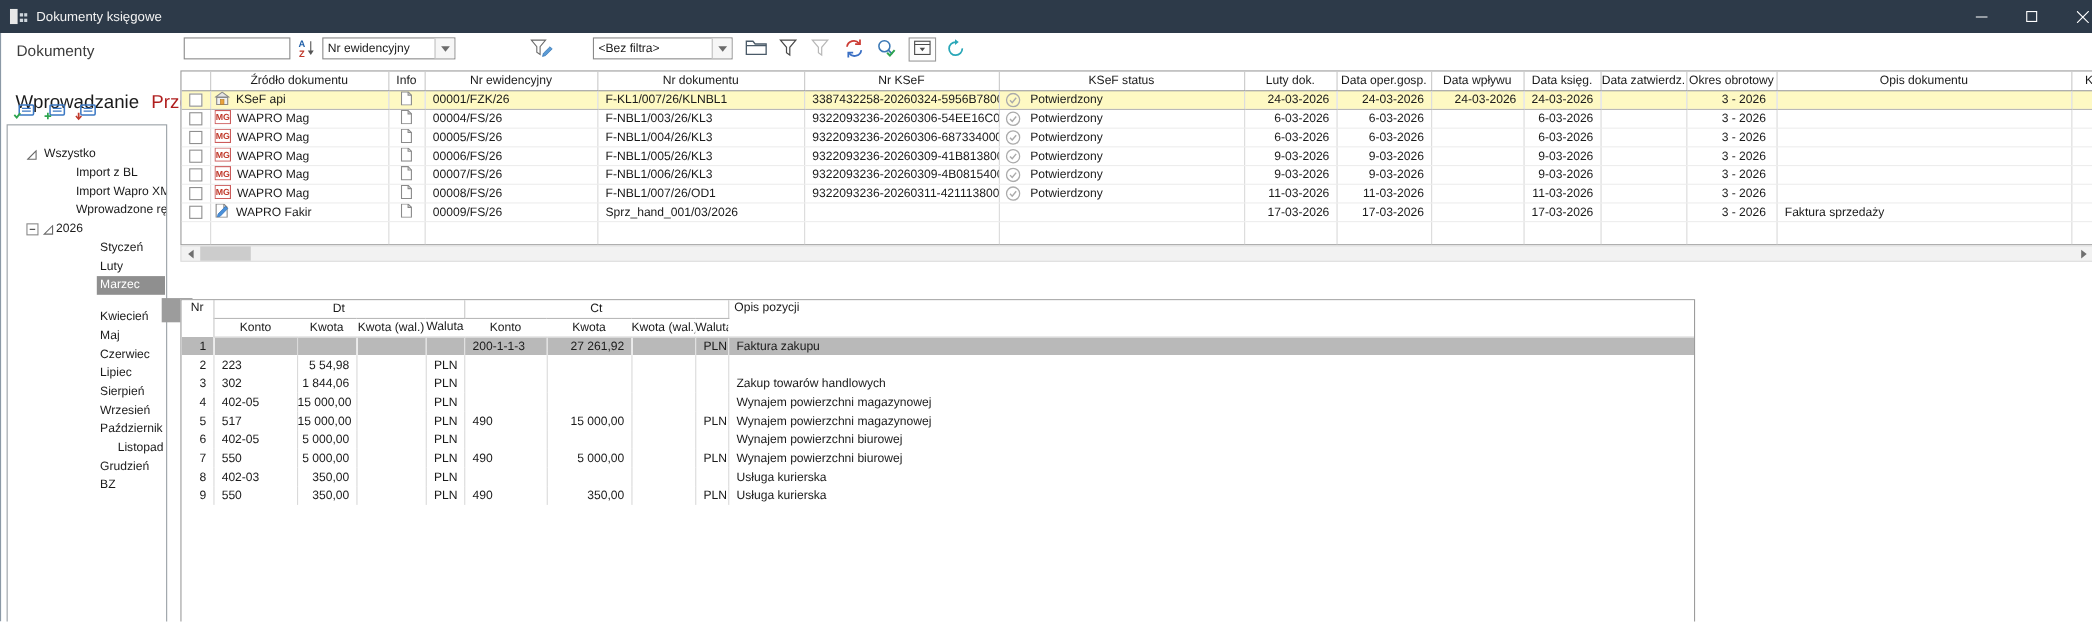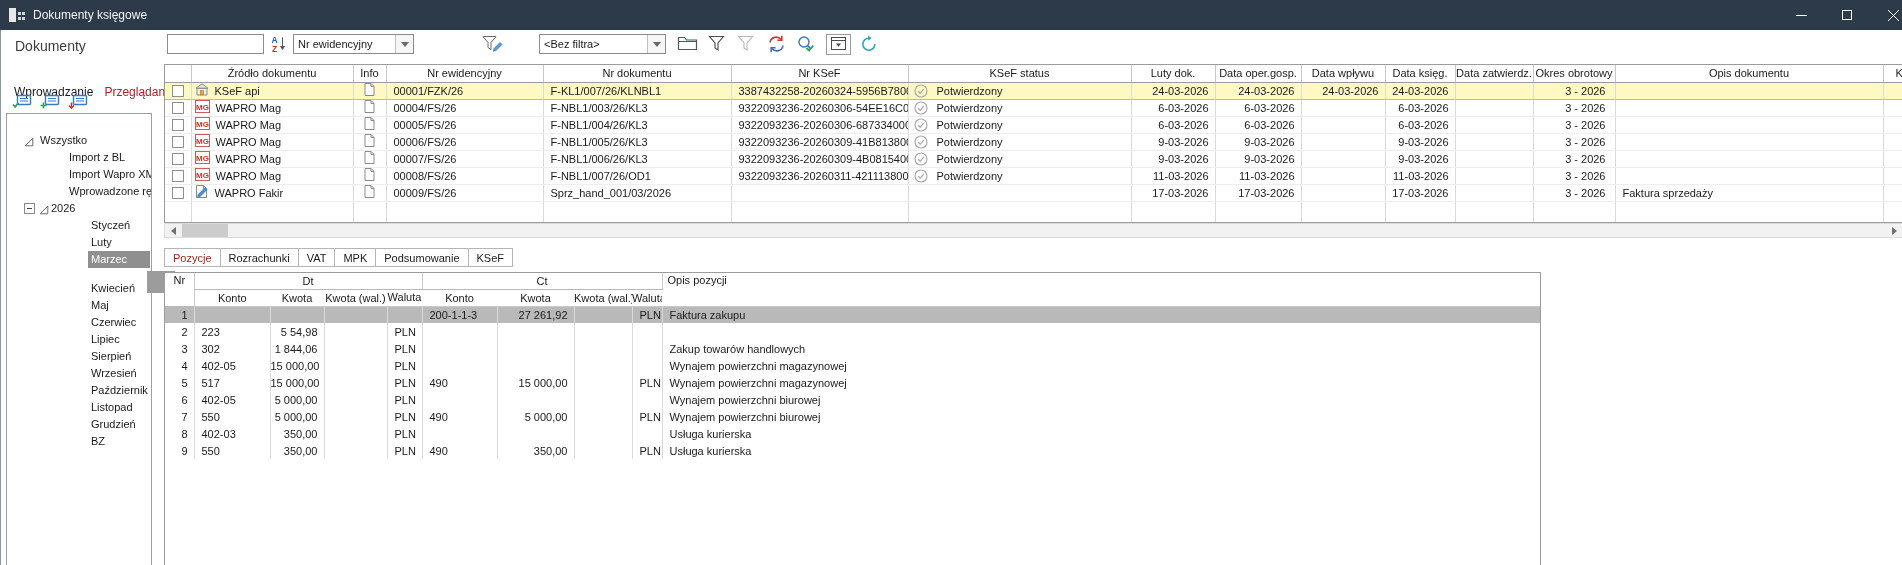--- a/index.html
+++ b/index.html
@@ -13,21 +13,21 @@
   .titlebar .title { font-size:12px; color:#f2f2f2; }
   .win-controls { position:absolute; right:-14px; top:0; display:flex; height:30px; }
   .win-btn { width:46px; height:30px; display:flex; align-items:center; justify-content:center; color:#fff; font-size:12px; }
   .win-max-glyph { width:10px; height:10px; border:1px solid #fff; display:inline-block; }
 
   .app { position:absolute; left:0; top:30px; width:1902px; height:535px; background:#fff; border-left:1px solid #8b99a6; }
 
   
   .panel-title { position:absolute; left:14px; top:8px; font-size:14px; color:#3c3c3c; }
   .side-tabs { position:absolute; left:13px; top:53px; display:flex; align-items:center; }
-  .side-tab { font-size:12px; margin-right:11px; cursor:default; }
+  .side-tab { font-size:17px; margin-right:11px; cursor:default; }
   .side-tab.active { color:#b01e1e; }
   .side-tab-divider { width:2px; height:17px; background:#5a5a5a; margin-left:2px; }
   .side-icons { position:absolute; left:11px; top:64px; display:flex; gap:8px; }
   .side-icon { width:20px; height:16px; }
 
   .tree-box { position:absolute; left:5px; top:83px; width:146px; height:460px; border:1px solid #9aa0a6; background:#fff; overflow:hidden; }
   .tree-item { position:relative; height:17px; line-height:17px; white-space:nowrap; }
   .tree-label { position:absolute; top:0; height:17px; line-height:16px; padding:0 3px; }
   .tree-label.selected { background:#8f8f8f; color:#fff; right:1px; }
   .tree-exp { position:absolute; top:3px; width:10px; height:10px; }
@@ -199,21 +199,21 @@
         <div class="tree-item" style="margin-top: 0px;">
           <span class="tree-label" style="left: 81px;">Sierpień</span>
         </div>
         <div class="tree-item" style="margin-top: 0px;">
           <span class="tree-label" style="left: 81px;">Wrzesień</span>
         </div>
         <div class="tree-item" style="margin-top: 0px;">
           <span class="tree-label" style="left: 81px;">Październik</span>
         </div>
         <div class="tree-item" style="margin-top: 0px;">
-          <span class="tree-label" style="left: 81px;">Listopad</span>
+          <span class="tree-label" style="left: 97px;">Listopad</span>
         </div>
         <div class="tree-item" style="margin-top: 0px;">
           <span class="tree-label" style="left: 81px;">Grudzień</span>
         </div>
         <div class="tree-item" style="margin-top: 0px;">
           <span class="tree-label" style="left: 81px;">BZ</span>
         </div>
       </div>
 
     <div class="toolbar">
@@ -627,28 +627,20 @@
           <span class="tri-l"></span>
         </div>
       <div class="hs-thumb"></div>
       <div class="hs-arrow" style="right:0">
           <span class="tri-r"></span>
         </div>
     </div>
 
     <div class="splitter-btn"></div>
 
-    <div class="tab-strip" id="btabs">
-        <div class="btab active">Pozycje</div>
-        <div class="btab">Rozrachunki</div>
-        <div class="btab">VAT</div>
-        <div class="btab">MPK</div>
-        <div class="btab">Podsumowanie</div>
-        <div class="btab">KSeF</div>
-      </div>
 
     <div class="pos-grid-wrap">
       <table class="grid pos" id="posTable">
           <colgroup>
             <col style="width: 29px;">
             <col style="width: 76px;">
             <col style="width: 54px;">
             <col style="width: 63px;">
             <col style="width: 35px;">
             <col style="width: 75px;">

